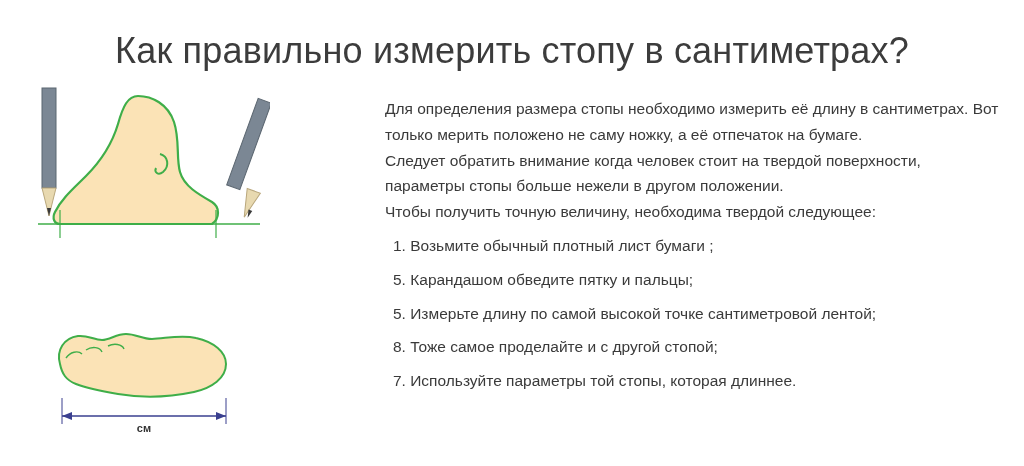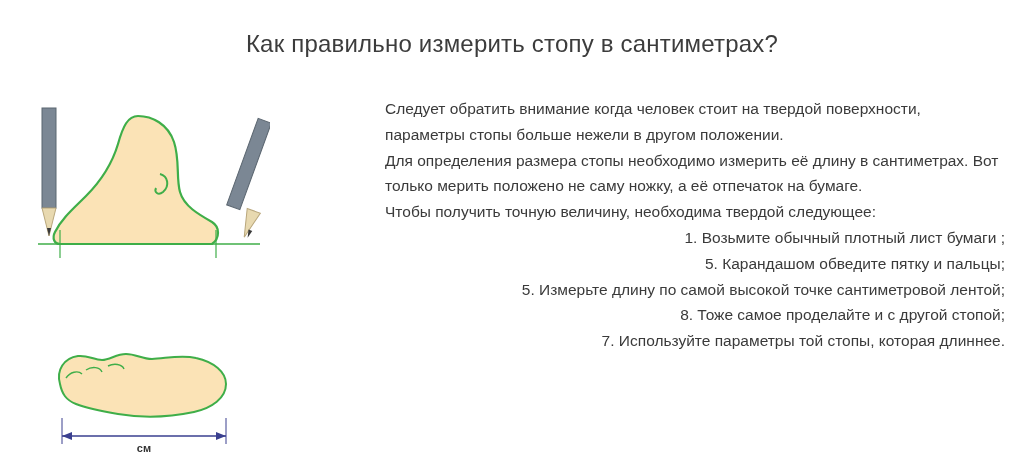--- a/index.html
+++ b/index.html
@@ -19,30 +19,30 @@
     position: relative;
     width: 1024px;
     height: 466px;
   }
   .title {
     position: absolute;
     top: 30px;
     left: 0;
     width: 1024px;
     text-align: center;
-    font-size: 24px;
+    font-size: 36px;
     font-weight: 400;
     color: #3c3c3c;
     letter-spacing: 0.2px;
     white-space: nowrap;
   }
   .illustrations {
     position: absolute;
     left: 20px;
-    top: 98px;
+    top: 78px;
     width: 350px;
     height: 360px;
   }
   .fig-side {
     position: absolute;
     left: 0;
     top: 0;
     width: 250px;
     height: 190px;
   }
@@ -64,24 +64,23 @@
   }
   .para {
     margin: 0 0 0 0;
   }
   .list {
     margin: 0;
     padding: 0;
     list-style: none;
   }
   .list li {
-    margin: 0;
+    margin: 8px;
     padding: 0;
     white-space: nowrap;
-    text-align: right;
   }
   .deg {
     font-weight: bold;
     font-size: 18px;
     color: #7a7a7a;
     vertical-align: baseline;
   }
   .deg sup {
     font-size: 10px;
     vertical-align: super;
@@ -132,22 +131,22 @@
       <line x1="32" y1="92" x2="32" y2="118" stroke="#3a3f8f" stroke-width="1"></line>
       <line x1="196" y1="92" x2="196" y2="118" stroke="#3a3f8f" stroke-width="1"></line>
       <line x1="32" y1="110" x2="196" y2="110" stroke="#3a3f8f" stroke-width="1.4"></line>
       <polygon points="32,110 42,106 42,114" fill="#3a3f8f"></polygon>
       <polygon points="196,110 186,106 186,114" fill="#3a3f8f"></polygon>
       <text class="cm-label" x="114" y="126" text-anchor="middle">см</text>
     </svg>
   </div>
 
   <div class="text-block">
+    <p class="para">Для определения размера стопы необходимо измерить её длину в сантиметрах. Вот только мерить положено не саму ножку, а её отпечаток на бумаге.</p>
     <p class="para">Следует обратить внимание когда человек стоит на твердой поверхности, параметры стопы больше нежели в другом положении.</p>
-    <p class="para">Для определения размера стопы необходимо измерить её длину в сантиметрах. Вот только мерить положено не саму ножку, а её отпечаток на бумаге.</p>
     <p class="para">Чтобы получить точную величину, необходима твердой следующее:</p>
     <ul class="list">
       <li>1. Возьмите обычный плотный лист бумаги ;</li>
       <li>5. Карандашом обведите пятку и пальцы;</li>
       <li>5. Измерьте длину по самой высокой точке сантиметровой лентой;</li>
       <li>8. Тоже самое проделайте и с другой стопой;</li>
       <li>7. Используйте параметры той стопы, которая длиннее.</li>
     </ul>
   </div>
 

